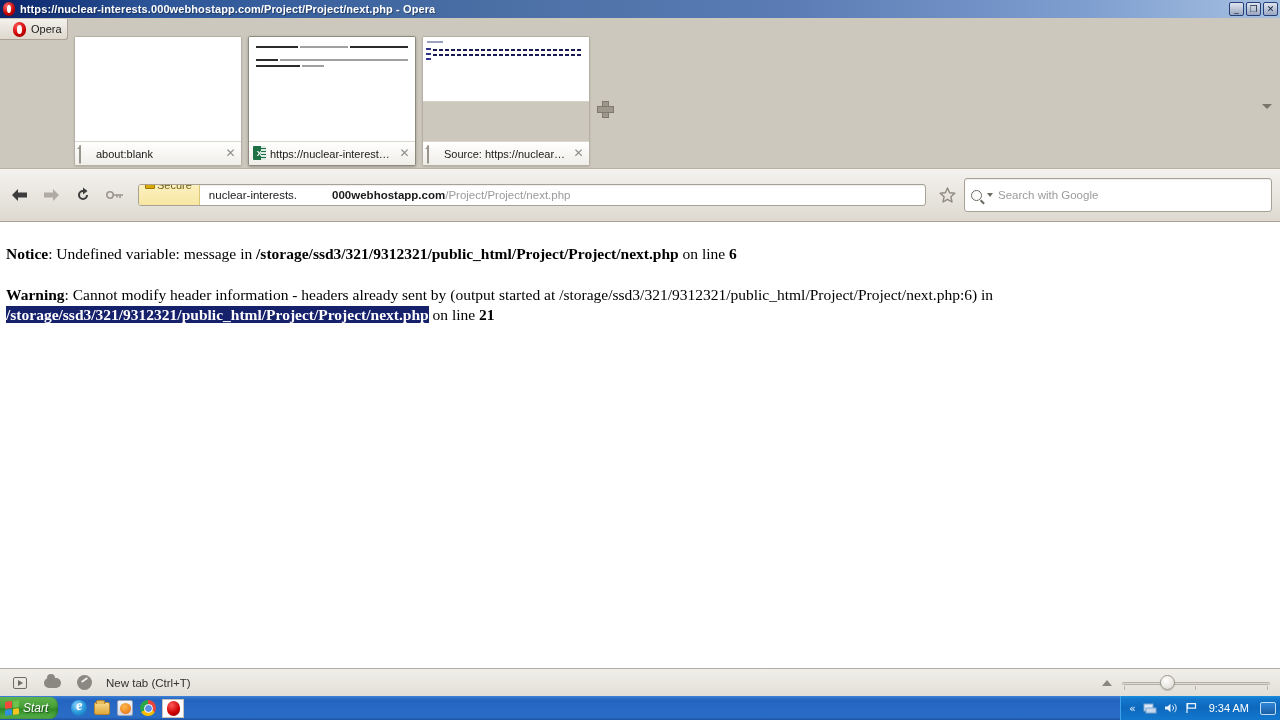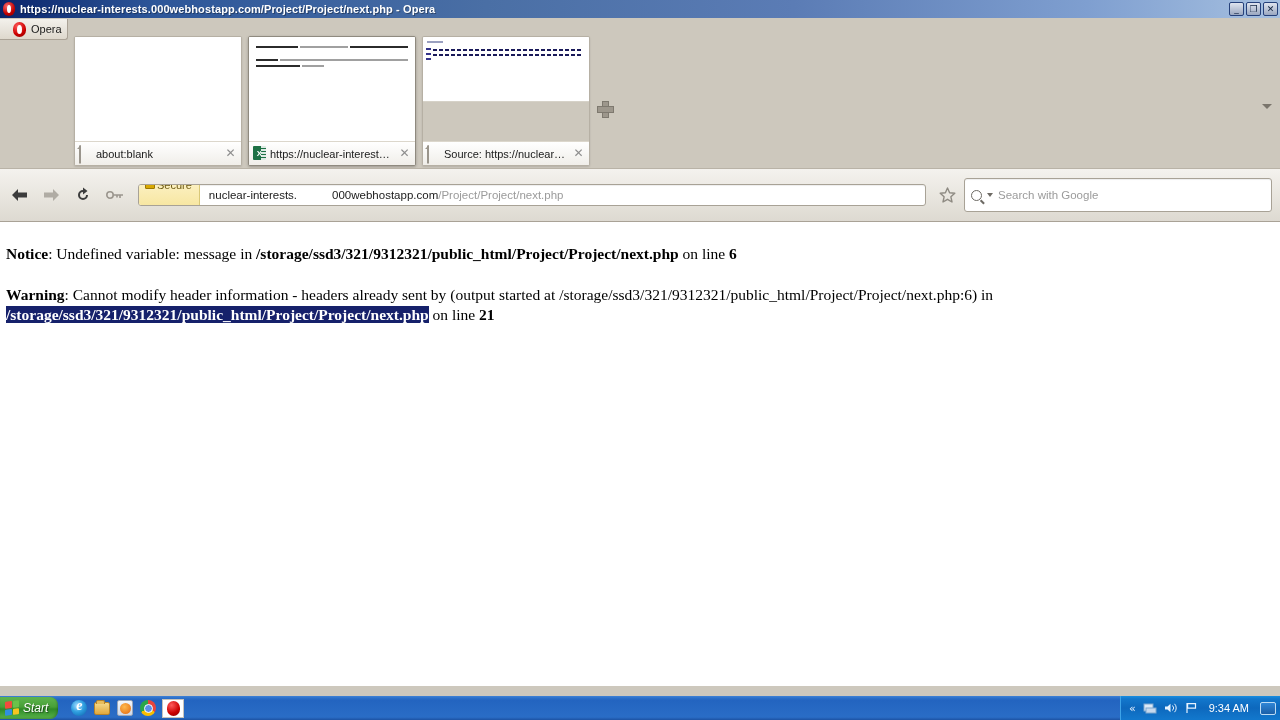--- a/index.html
+++ b/index.html
@@ -197,21 +197,21 @@
   }
   #lock-glyph::after {
     content: ""; position: absolute; left: 2px; top: 0; width: 4px; height: 5px;
     border: 1px solid #9c7800; border-bottom: none; border-radius: 3px 3px 0 0;
   }
   #url-text {
     font-size: 11.5px; color: #9b9b9b; padding-left: 9px;
     white-space: nowrap; overflow: hidden;
   }
   #url-text .host-dark { color: #1a1a1a; }
-  #url-text .host-bold { color: #1a1a1a; font-weight: normal; padding-left: 35px; }
+  #url-text .host-bold { color: #1a1a1a; font-weight: bold; padding-left: 35px; }
   #star-btn {
     width: 26px; height: 26px; flex: none; margin-right: 4px;
     display: flex; align-items: center; justify-content: center;
     color: #8e8a82; font-size: 16px; font-family: "DejaVu Sans", sans-serif;
   }
   #searchbox {
     width: 308px; height: 22px; flex: none; margin-right: 8px;
     background: #ffffff; border: 1px solid #a8a296; border-radius: 3px;
     display: flex; align-items: center; gap: 5px; padding: 16px 6px;
     box-shadow: inset 0 1px 1px rgba(0,0,0,0.07);
@@ -561,20 +561,43 @@
       <p>
         <b>Notice</b><span>: Undefined variable: message in </span><b>/storage/ssd3/321/9312321/public_html/Project/Project/next.php</b><span> on line </span><b>6</b>
       </p>
       <p>
         <b>Warning</b><span>: Cannot modify header information - headers already sent by (output started at /storage/ssd3/321/9312321/public_html/Project/Project/next.php:6) in </span><span class="sel">/storage/ssd3/321/9312321/public_html/</span><span class="sel">Project/Project/next.php</span><span> on line </span><b>21</b>
       </p>
     </div>
 
   </div>
 
+  <div id="statusbar">
+    <div class="sbicon">
+        <span id="sb-play"></span>
+      </div>
+    <div class="sbicon">
+        <span id="sb-cloud"></span>
+      </div>
+    <div class="sbicon">
+        <span id="sb-speed"></span>
+      </div>
+    <span id="sb-newtab-label">New tab (Ctrl+T)</span>
+
+    <div id="zoom-area">
+      <span id="zoom-caret"></span>
+      <div id="zoom-slider">
+        <div id="zoom-track"></div>
+        <span class="zoom-tick" style="left:2px;"></span>
+        <span class="zoom-tick" style="left:73px;"></span>
+        <span class="zoom-tick" style="left:145px;"></span>
+        <div id="zoom-handle" style="left:38px;"></div>
+      </div>
+    </div>
+  </div>
 </div>
 
 <div id="taskbar">
   <div id="start-btn">
     <span id="start-flag">
         <i></i>
         <i></i>
         <i></i>
         <i></i>
       </span>

